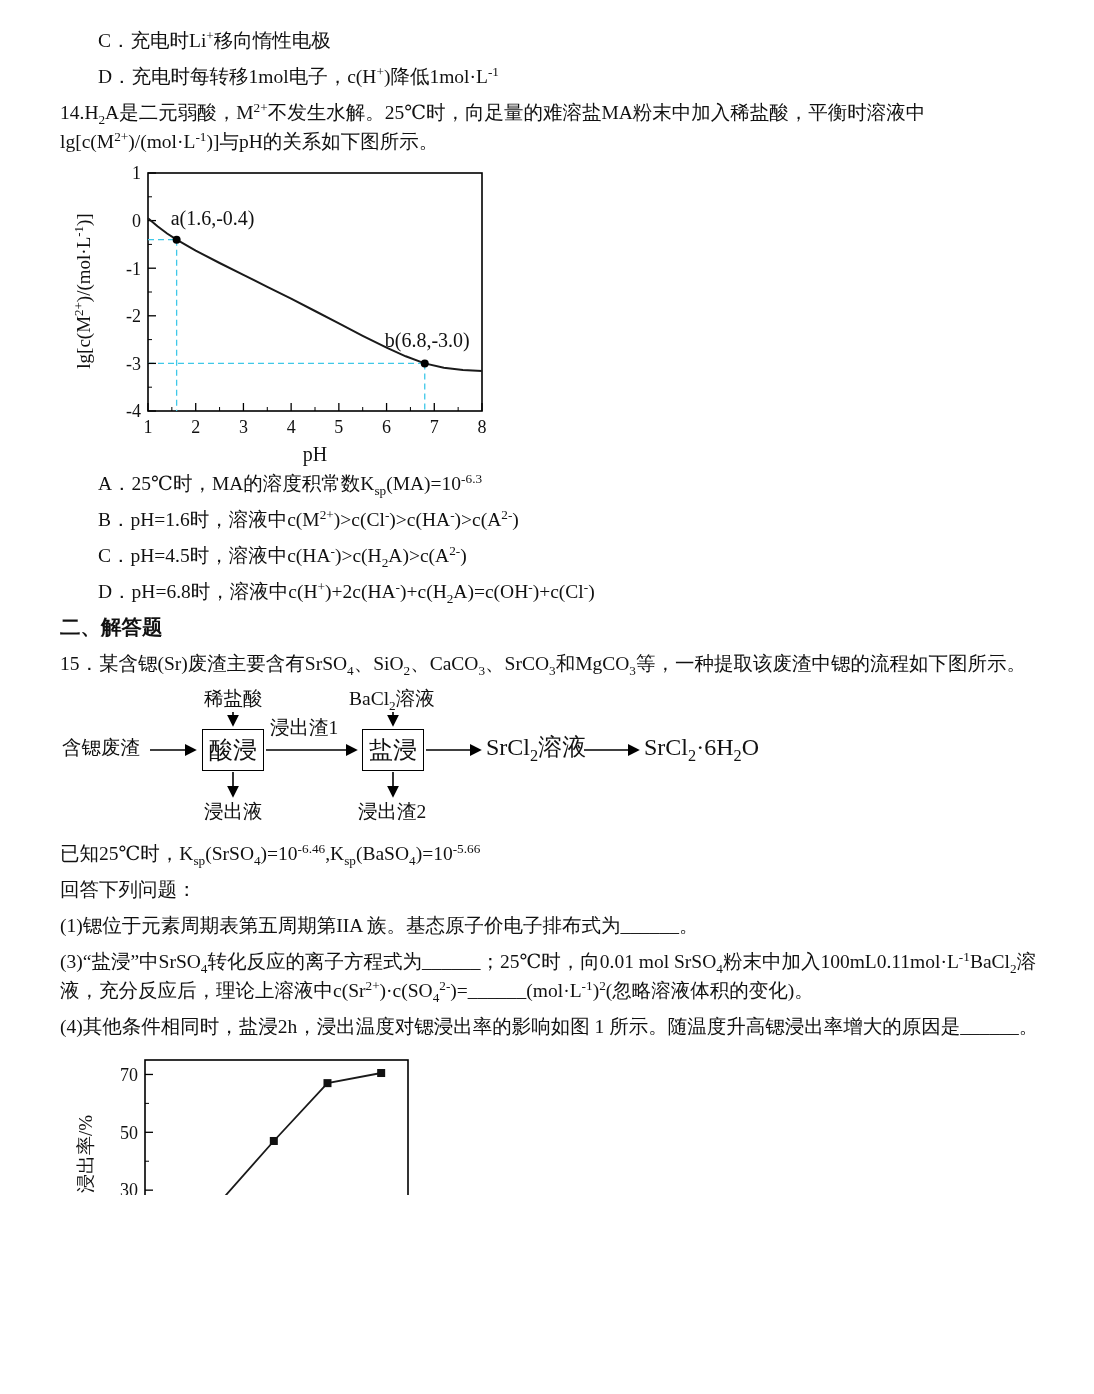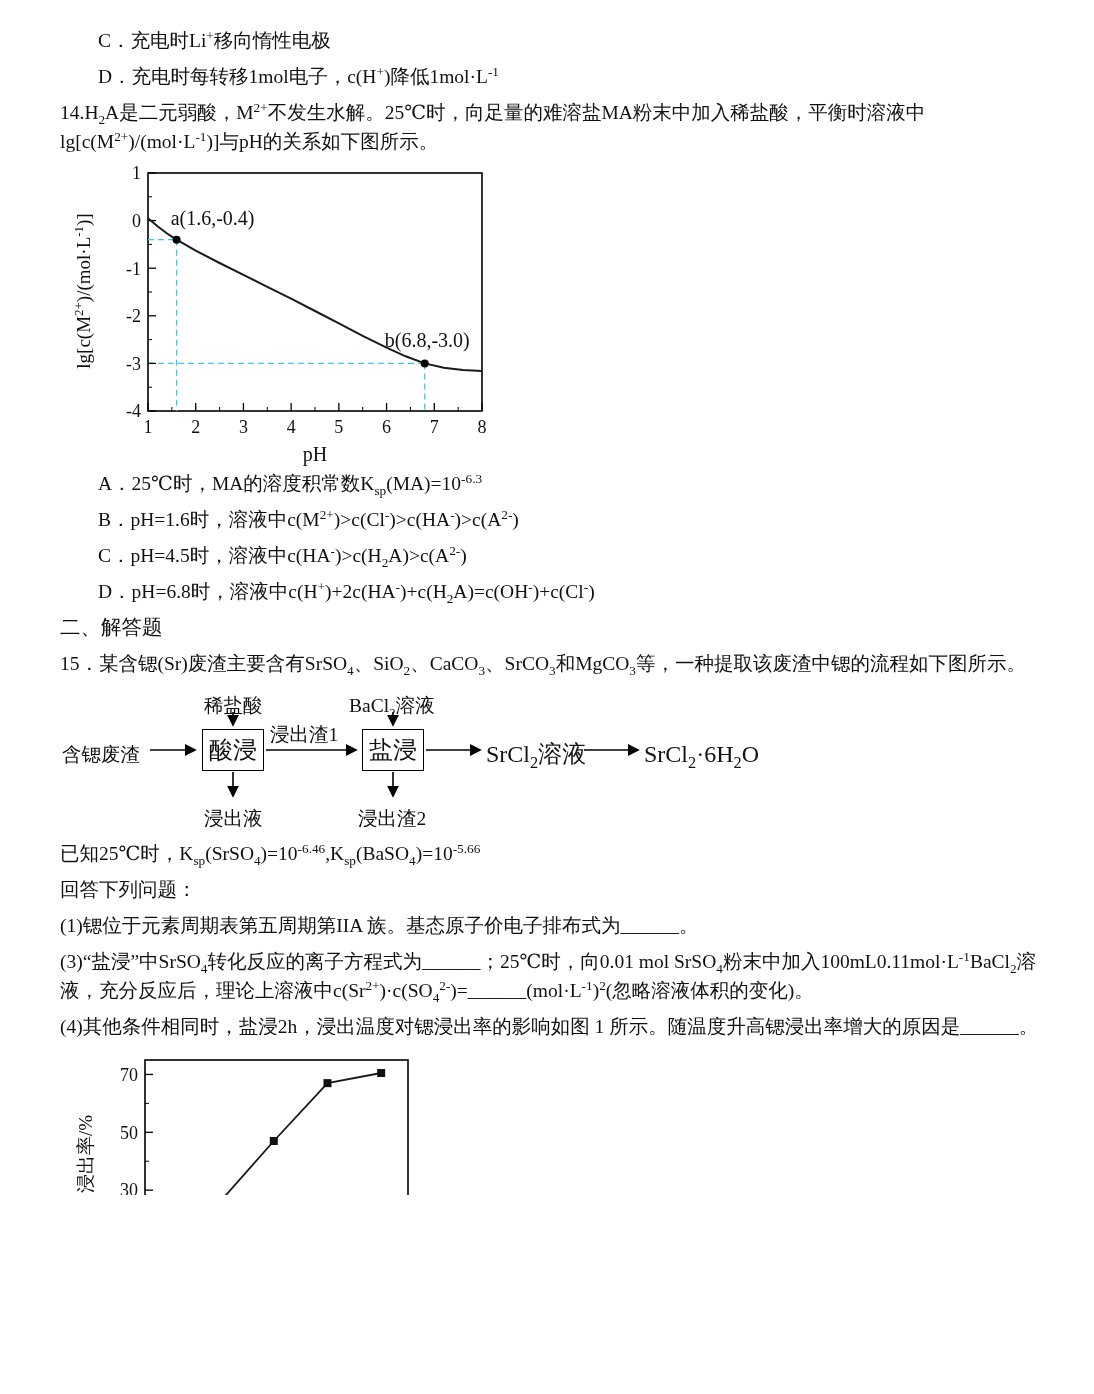--- a/index.html
+++ b/index.html
@@ -2,34 +2,34 @@
 <html><head>
 <meta charset="utf-8">
 <style>
   html,body{margin:0;padding:0;background:#ffffff;}
   .page{width:1094px;height:1195px;box-sizing:border-box;position:relative;
     padding:26px 54px 20px 60px;color:#111;
     font-family:"Liberation Serif","DejaVu Serif",serif;font-size:19.5px;}
   p{margin:0 0 7px 0;line-height:29px;}
   .indent{padding-left:38px;}
   sub,sup{font-size:68%;line-height:0;}
-  .section-title{font-weight:normal;font-size:20.5px;}
+  .section-title{font-weight:bold;font-size:20.5px;}
   .chart-wrap{position:relative;margin:2px 0 2px 0;}
   .chart-wrap svg{display:block;margin-left:30px;}
   .ylabel{position:absolute;white-space:nowrap;font-size:19px;
     transform:translate(-50%,-50%) rotate(-90deg);}
   .ylabel1{left:24px;top:128px;}
   .ylabel2{left:26px;top:106px;}
   svg text{font-family:"Liberation Serif","DejaVu Serif",serif;fill:#111;}
   .flow{position:relative;height:146px;margin:6px 0 8px 2px;font-size:19.5px;}
   .flow svg{position:absolute;left:0;top:0;}
   .fbox{position:absolute;width:62px;height:42px;border:1.7px solid #000;
     box-sizing:border-box;display:flex;align-items:center;justify-content:center;
     font-size:24px;background:#fff;}
-  .flabel{position:absolute;white-space:nowrap;line-height:22px;margin-top:7px;}
+  .flabel{position:absolute;white-space:nowrap;line-height:22px;}
   .fproduct{font-size:24px;}
 </style>
 </head>
 <body>
 
 <div class="page">
 
   <p class="indent">C．充电时Li<sup>+</sup>移向惰性电极</p>
   <p class="indent">D．充电时每转移1mol电子，c(H<sup>+</sup>)降低1mol·L<sup>-1</sup></p>
   <p>14.H<sub>2</sub>A是二元弱酸，M<sup>2+</sup>不发生水解。25℃时，向足量的难溶盐MA粉末中加入稀盐酸，平衡时溶液中lg[c(M<sup>2+</sup>)/(mol·L<sup>-1</sup>)]与pH的关系如下图所示。</p>

